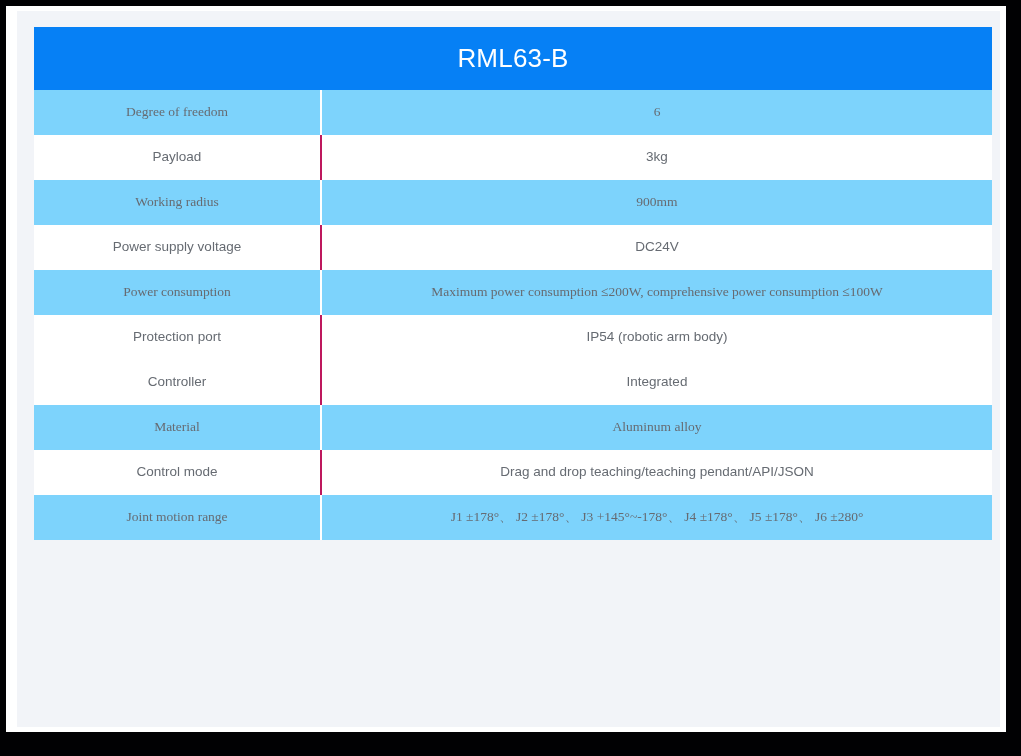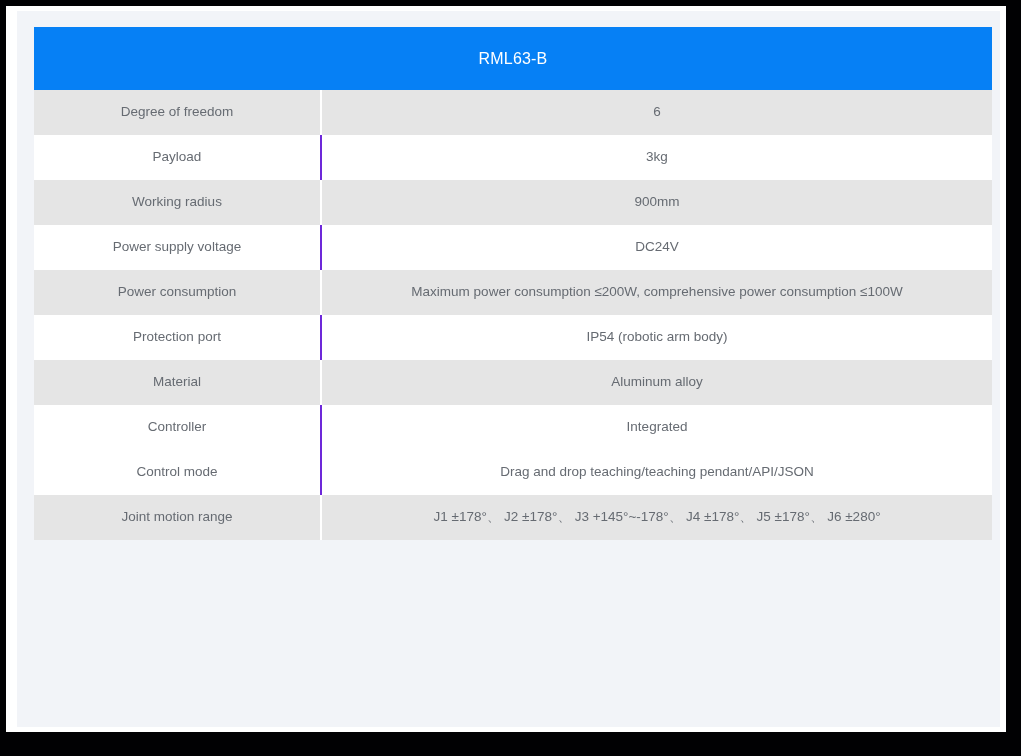--- a/index.html
+++ b/index.html
@@ -53,21 +53,21 @@
     table-layout: fixed;
     background: #ffffff;
   }
 
   .spec-table col.c-label { width: 287px; }
   .spec-table col.c-value { width: 671px; }
 
   .table-title {
     background: #0680f5;
     color: #ffffff;
-    font-size: 16px;
+    font-size: 26px;
     font-weight: 400;
     text-align: center;
     height: 63px;
     vertical-align: middle;
     letter-spacing: 0.2px;
   }
 
   .spec-row td {
     height: 45px;
     vertical-align: middle;
@@ -77,29 +77,30 @@
     font-weight: 400;
     line-height: 1.4;
     padding: 4px 10px;
   }
 
   .spec-row td.cell-label {
     border-right: 2px solid #ffffff;
   }
 
   .spec-row.row-alt td {
-    background: #e5e5e5;
+    background: #7dd3fc;
+    font-family: Liberation Serif, serif;
   }
 
   .spec-row.row-plain td {
     background: #ffffff;
   }
 
   .spec-row.row-plain td.cell-label {
-    border-right: 2px solid #6d28d9;
+    border-right: 2px solid #be185d;
   }
 </style>
 </head>
 <body>
 
 <div id="viewport">
   <div id="page-surface">
     <div id="content-canvas">
 
       <table class="spec-table">
@@ -130,27 +131,27 @@
               <td class="cell-value">DC24V</td>
             </tr>
             <tr class="spec-row row-alt">
               <td class="cell-label">Power consumption</td>
               <td class="cell-value">Maximum power consumption ≤200W, comprehensive power consumption ≤100W</td>
             </tr>
             <tr class="spec-row row-plain">
               <td class="cell-label">Protection port</td>
               <td class="cell-value">IP54 (robotic arm body)</td>
             </tr>
+            <tr class="spec-row row-plain">
+              <td class="cell-label">Controller</td>
+              <td class="cell-value">Integrated</td>
+            </tr>
             <tr class="spec-row row-alt">
               <td class="cell-label">Material</td>
               <td class="cell-value">Aluminum alloy</td>
-            </tr>
-            <tr class="spec-row row-plain">
-              <td class="cell-label">Controller</td>
-              <td class="cell-value">Integrated</td>
             </tr>
             <tr class="spec-row row-plain">
               <td class="cell-label">Control mode</td>
               <td class="cell-value">Drag and drop teaching/teaching pendant/API/JSON</td>
             </tr>
             <tr class="spec-row row-alt">
               <td class="cell-label">Joint motion range</td>
               <td class="cell-value">J1 ±178°、 J2 ±178°、 J3 +145°~-178°、 J4 ±178°、 J5 ±178°、 J6 ±280°</td>
             </tr>
           </tbody>

